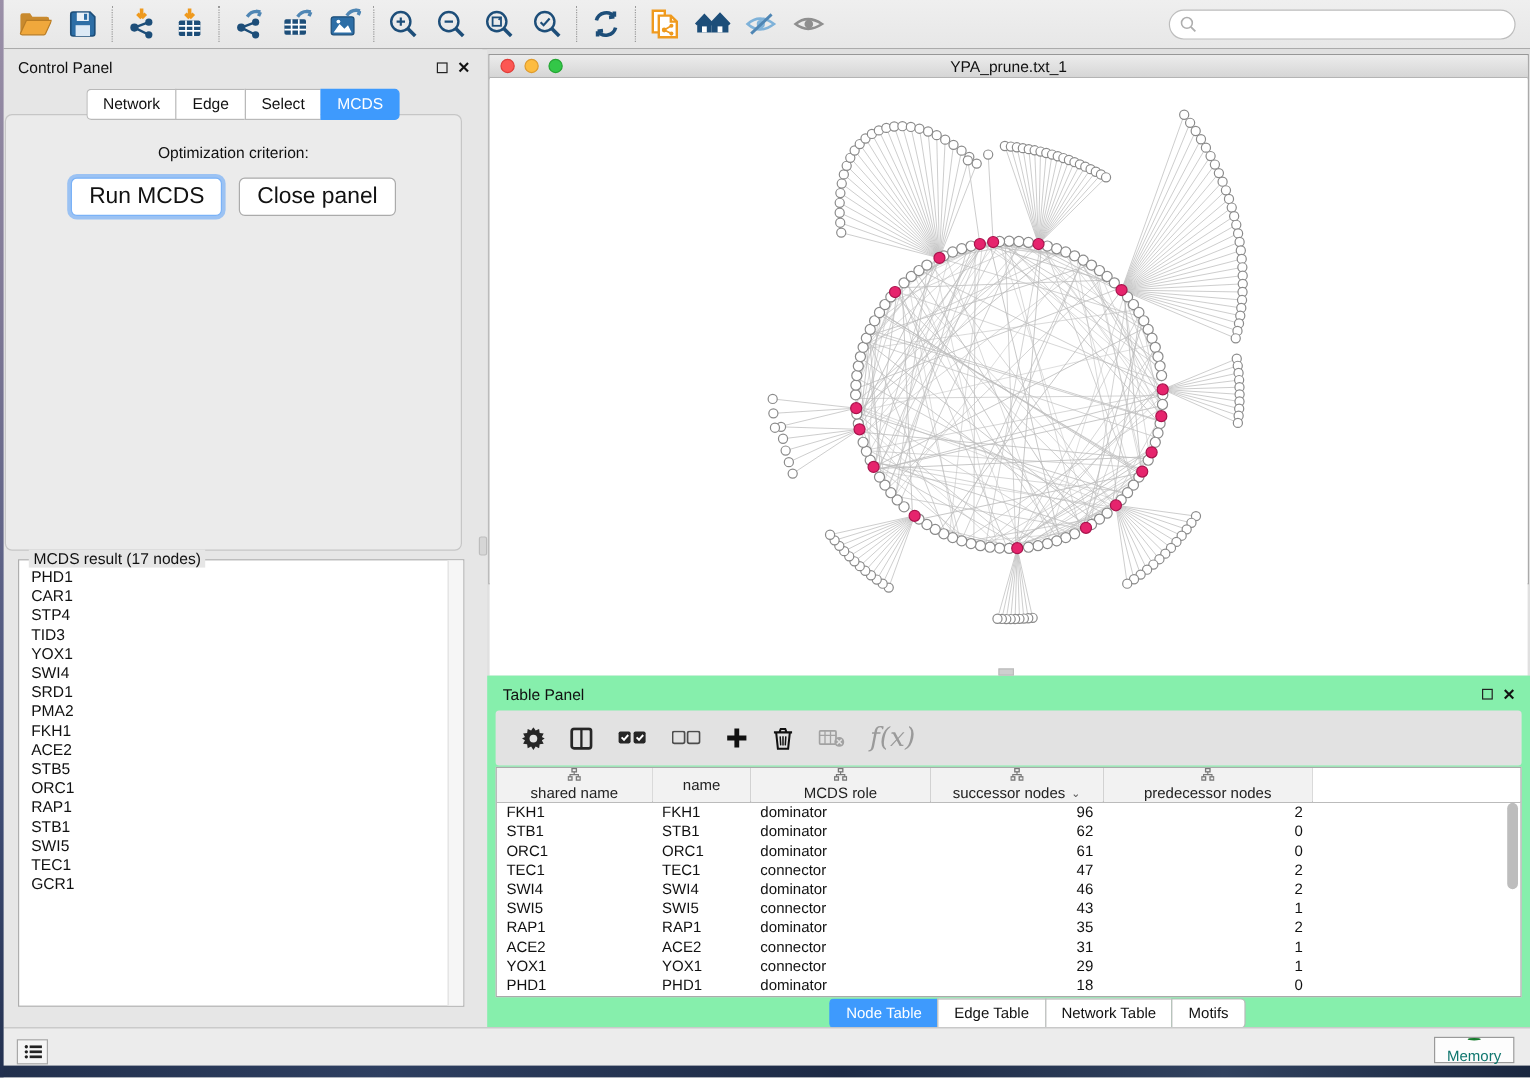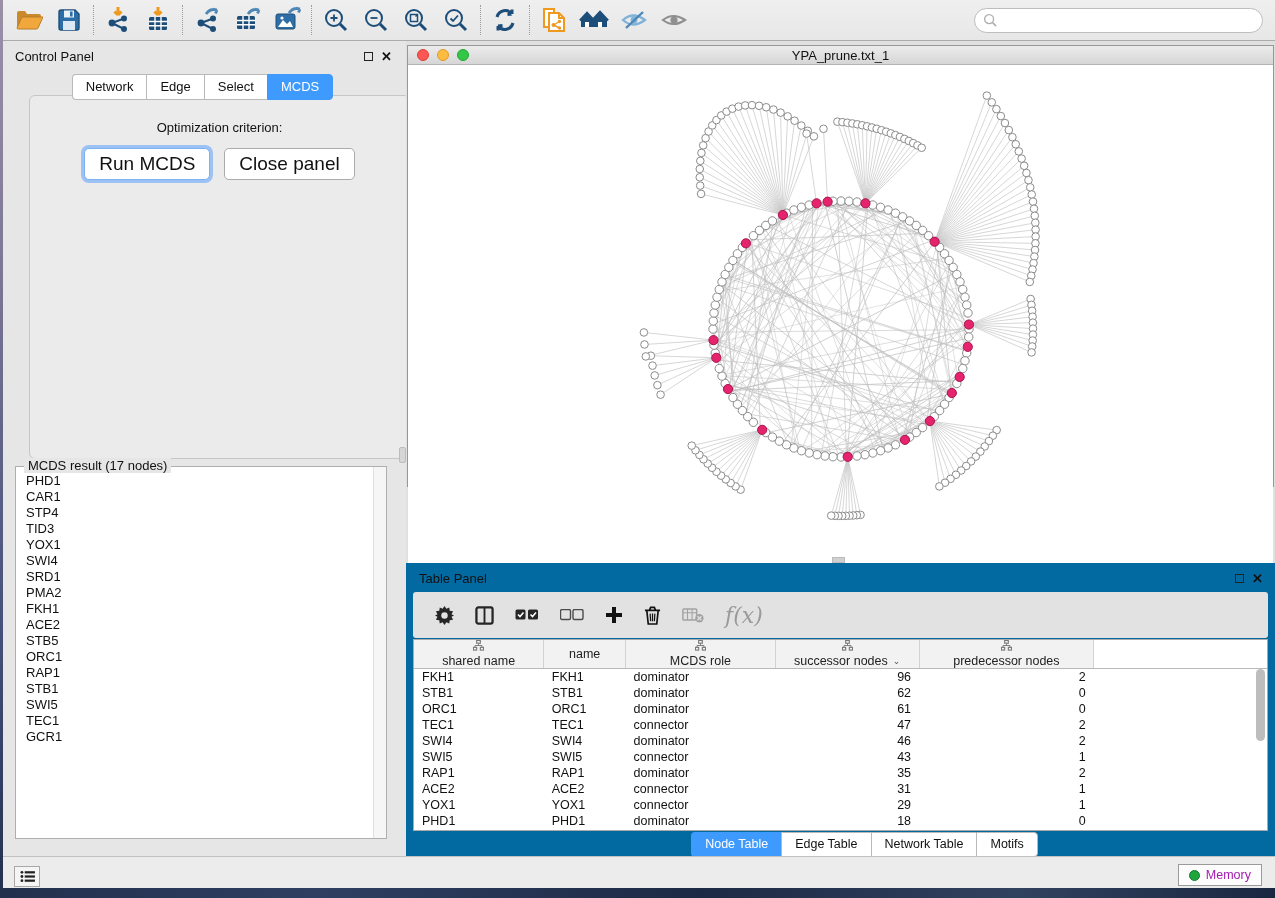--- a/index.html
+++ b/index.html
@@ -29,21 +29,21 @@
   .cp-header { height:26px; display:flex; align-items:center; padding:4px 10px 0 12px; }
   .cp-title, .tp-title { font-size:13px; color:#111; }
   .win-icons { margin-left:auto; display:flex; align-items:center; gap:8px; }
   .float-ic { width:9px; height:9px; border:1.6px solid #222; display:inline-block; }
   .close-ic { font-size:13px; font-weight:bold; color:#111; line-height:9px; }
   .cp-tabs { position:absolute; left:0; top:33px; width:100%; display:flex; justify-content:center; z-index:3; }
   .cp-tab { font-size:13px; padding:4px 13px 5px; background:#fff; border:1px solid #b9b9b9; border-right:none; color:#111; cursor:default; }
   .cp-tab:first-child { border-radius:4px 0 0 4px; }
   .cp-tab:last-child { border-right:1px solid #b9b9b9; border-radius:0 4px 4px 0; }
   .cp-tab.active { background:#3e9afd; border-color:#3e9afd; color:#fff; }
-  .cp-body { position:absolute; left:26px; top:54px; width:381px; height:364px;
+  .cp-body { position:absolute; left:1px; top:54px; width:381px; height:364px;
     background:#ebebeb; border:1px solid #c6c6c6; border-radius:6px; }
   .opt-label { text-align:center; font-size:13px; color:#111; margin-top:24px; }
   .opt-select { margin:11px auto 0; width:313px; height:25px; background:#fff; border:1px solid #b4b4b4;
     border-radius:5px; display:flex; align-items:center; font-size:13px; color:#111; padding-left:10px; position:relative; }
   .opt-stepper { position:absolute; right:2px; top:2px; width:17px; height:19px; background:#3e9afd; border-radius:4px;
     display:flex; flex-direction:column; align-items:center; justify-content:center; }
   .opt-stepper span { color:#fff; font-size:7px; line-height:6px; }
   .cp-buttons { display:flex; justify-content:center; gap:14px; margin-top:13px; }
   .btn { font-size:19px; color:#111; background:#fff; border:1px solid #ababab; border-radius:5px;
     padding:4px 14px; cursor:default; }
@@ -69,21 +69,21 @@
     display:flex; align-items:center; position:relative; }
   .traffic { display:flex; gap:8px; margin-left:9px; }
   .light { width:12px; height:12px; border-radius:50%; }
   .light.red { background:#fc5753; border:1px solid #df3e3a; }
   .light.yellow { background:#fdbc40; border:1px solid #de9b2d; }
   .light.green { background:#33c748; border:1px solid #23a532; }
   .net-title { position:absolute; left:0; right:0; text-align:center; font-size:13px; color:#111; }
   .net-canvas { position:absolute; left:0; top:20px; width:865px; height:497px; background:#fff; }
 
   
-  .table-panel { position:absolute; left:406px; top:563px; width:869px; height:293px; background:#0369a1; }
+  .table-panel { position:absolute; left:406px; top:563px; width:869px; height:293px; background:#86efac; }
   .tp-header { height:26px; display:flex; align-items:center; padding:4px 12px 0 13px; }
   .tp-toolbar { position:absolute; left:7px; top:29px; width:855px; height:46px; background:#e2e2e2;
     border-radius:3px; display:flex; align-items:center; gap:21px; padding-left:22px; }
   .tp-ic { display:flex; align-items:center; justify-content:center; cursor:default; }
   .fx { font-family:"DejaVu Serif", serif; font-style:italic; font-size:22px; color:#9a9a9a; }
   .tbl-wrap { position:absolute; left:7px; top:76px; width:855px; height:192px; background:#fff; border:1px solid #aaa; }
   .tbl { border-collapse:collapse; table-layout:fixed; font-size:12.5px; color:#111; }
   .tbl th { height:22px; background:#f2f2f2; border-right:1px solid #d2d2d2; border-bottom:1px solid #b9b9b9;
     font-weight:normal; font-size:12.5px; color:#222; position:relative; padding:0 4px; white-space:nowrap; overflow:hidden; }
   .th-inner { display:flex; align-items:center; justify-content:center; gap:5px; }
@@ -96,21 +96,21 @@
   .tp-tab:first-child { border-radius:4px 0 0 4px;margin-left:48px; }
   .tp-tab:last-child { border-right:1px solid #b9b9b9; border-radius:0 4px 4px 0; }
   .tp-tab.active { background:#3e9afd; border-color:#3e9afd; color:#fff; }
 
   
   .status-bar { position:absolute; left:3px; top:856px; width:1272px; height:32px; background:#ececec;
     border-top:1px solid #c2c2c2; }
   .list-btn { position:absolute; left:11px; top:9px; width:26px; height:21px; background:#f5f5f5;
     border:1px solid #a8a8a8; display:flex; align-items:center; justify-content:center; }
   .memory-btn { position:absolute; right:13px; top:7px; height:22px; background:#fdfdfd; border:1px solid #9a9a9a;
-    display:flex; align-items:center; gap:6px; padding:0 10px; font-size:12.5px; color:#a21caf; }
+    display:flex; align-items:center; gap:6px; padding:0 10px; font-size:12.5px; color:#0f766e;flex-direction:column; }
   .mem-dot { width:11px; height:11px; border-radius:50%; background:#1ea53c; border:1px solid #157a2b; }
 </style>
 </head>
 <body>
 
 <div>
   <div class="left-strip"></div>
   <div class="bottom-strip"></div>
 
   <div class="toolbar">

